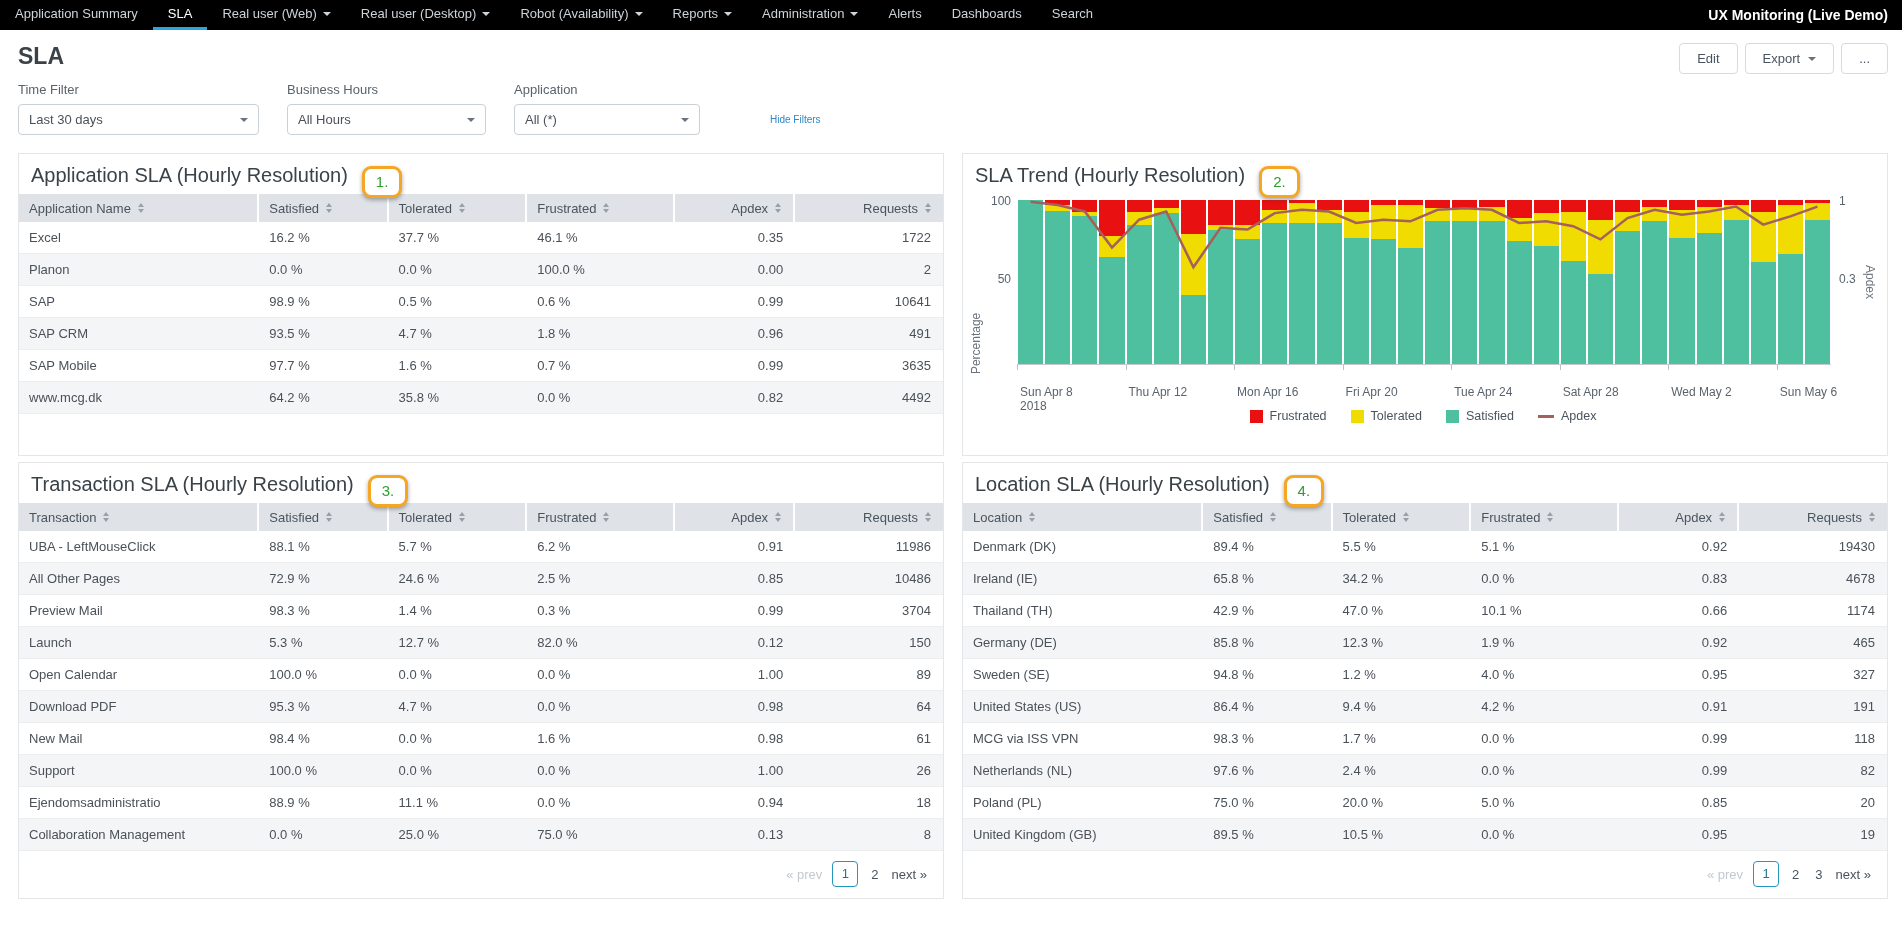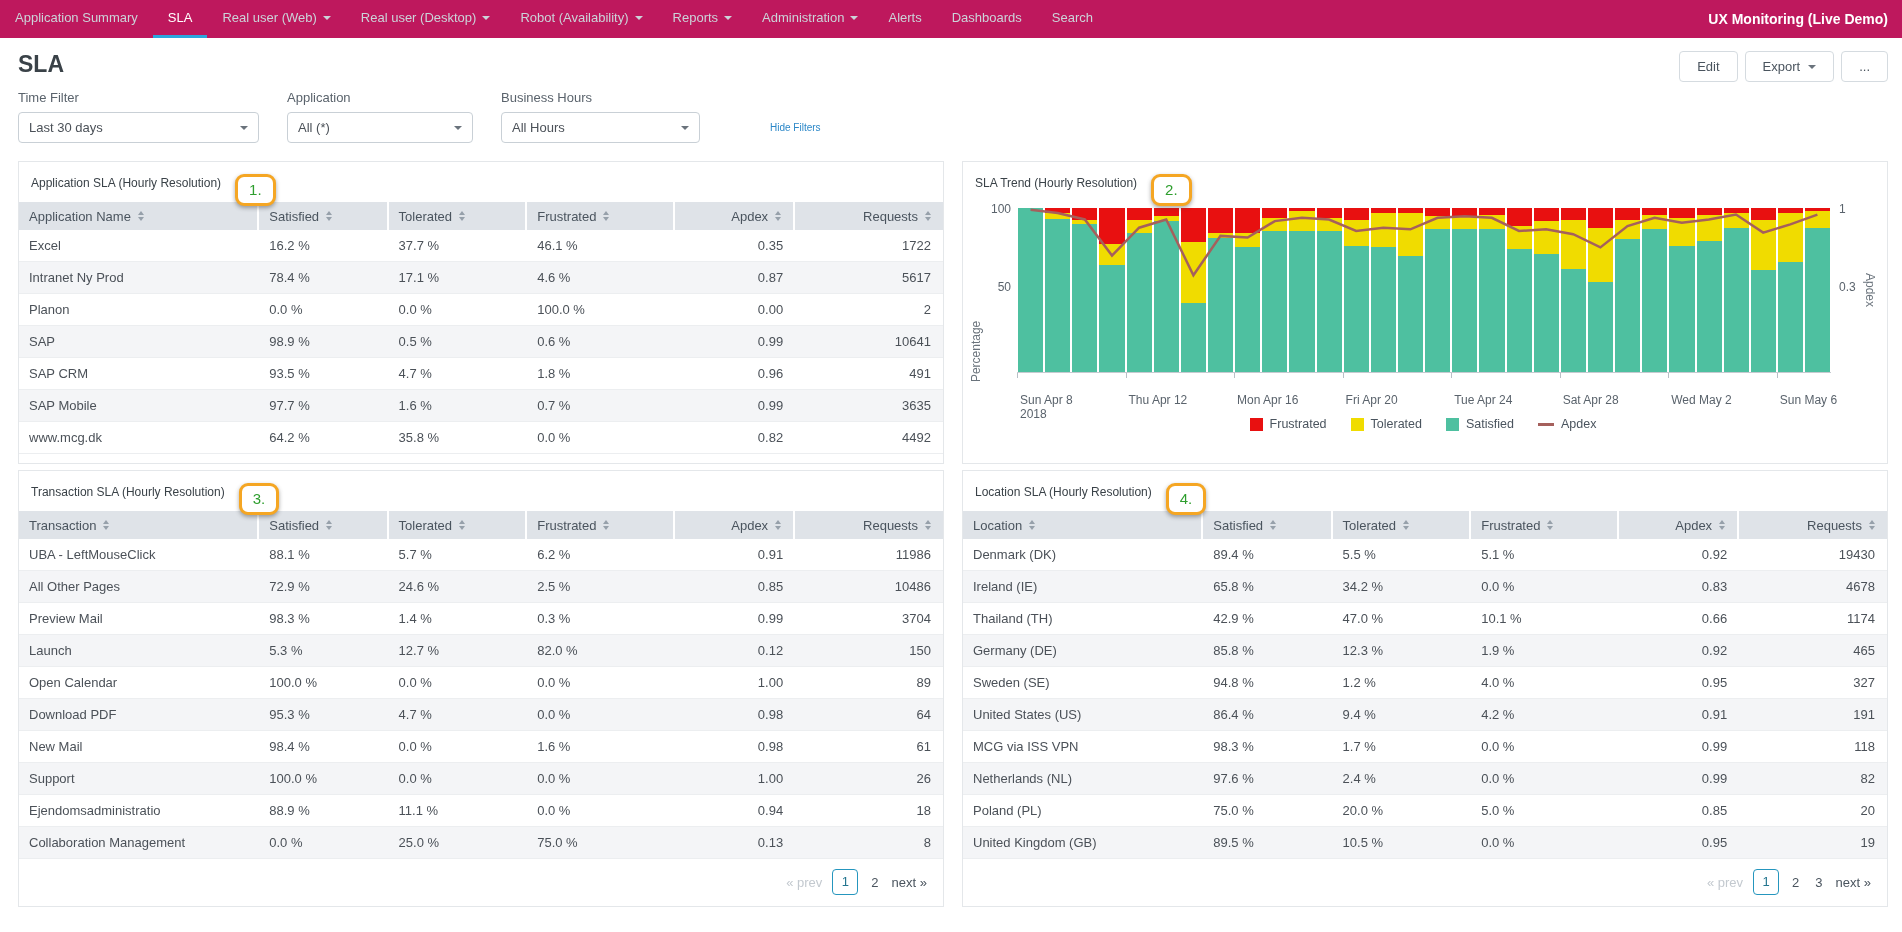--- a/index.html
+++ b/index.html
@@ -1,20 +1,20 @@
 <!DOCTYPE html>
 <html><head>
 <meta charset="utf-8">
 <style>
   * { box-sizing: border-box; margin: 0; padding: 0; }
   html,body { width:1902px; height:932px; overflow:hidden; background:#fff;
     font-family:"Liberation Sans", sans-serif; color:#4b5158; }
 
   
-  .navbar { height:38px; background:#be185d; display:flex; align-items:stretch; }
+  .navbar { height:30px; background:#000000; display:flex; align-items:stretch; }
   .nav-items { display:flex; align-items:stretch; flex:1; }
   .nav-item { display:flex; align-items:center; padding:0 15px; font-size:13px;
     color:#ccd3d9; cursor:pointer; border-bottom:3px solid transparent; }
   .nav-item.active { color:#fff; border-bottom-color:#2ba6dc; }
   .nav-caret { display:inline-block; width:0; height:0; margin-left:6px;
     border-left:4px solid transparent; border-right:4px solid transparent;
     border-top:4px solid currentColor; }
   .brand { display:flex; align-items:center; padding-right:14px; color:#fff;
     font-size:14px; font-weight:bold; }
 
@@ -38,21 +38,21 @@
   .select .nav-caret { border-top-color:#6a737c; }
   .link { font-size:10px; color:#2b87c8; cursor:pointer; text-decoration:none;
     margin-left:42px; line-height:31px; }
 
   
   .panels { display:grid; grid-template-columns:1fr 1fr; grid-template-rows:303px 437px;
     gap:6px 18px; margin:0 14px 0 18px; }
   .panel { background:#fff; border:1px solid #e4e7ea; overflow:hidden; position:relative; }
   .panel-title-row { display:flex; align-items:flex-start; padding:10px 12px 0 12px;
     height:40px; }
-  .panel-title { font-size:12px; color:#3a4248; line-height:22px;text-align:center; }
+  .panel-title { font-size:20px; color:#3a4248; line-height:22px;text-align:center; }
   .num-badge { background:#fff; border:3px solid #f5a623; border-radius:9px;
     color:#2e9e2e; font-size:15px; line-height:18px; padding:4px 11px; margin-left:14px;
     position:relative; top:2px; z-index:5; box-shadow:0 2px 4px rgba(60,60,60,.45); }
 
   
   .thead { display:flex; height:28px; background:#dfe3e8; align-items:center;
     font-size:13px; color:#4a545e; }
   .th { display:flex; align-items:center; height:100%; padding-left:10px;
     border-right:2px solid #fff; cursor:pointer; }
   .th:last-child { border-right:none; }
@@ -168,30 +168,30 @@
 
 <section class="filters">
   <div class="filter-group">
     <div class="filter-label">Time Filter</div>
     <div class="select sel-time">
       <span>Last 30 days</span>
       <span class="nav-caret"></span>
     </div>
   </div>
   <div class="filter-group">
-    <div class="filter-label">Application</div>
-    <div class="select sel-app">
-      <span>All (*)</span>
+    <div class="filter-label">Business Hours</div>
+    <div class="select sel-hours">
+      <span>All Hours</span>
       <span class="nav-caret"></span>
     </div>
   </div>
   <div class="filter-group">
-    <div class="filter-label">Business Hours</div>
-    <div class="select sel-hours">
-      <span>All Hours</span>
+    <div class="filter-label">Application</div>
+    <div class="select sel-app">
+      <span>All (*)</span>
       <span class="nav-caret"></span>
     </div>
   </div>
   <a class="link">Hide Filters</a>
 </section>
 
 <main class="panels">
 
   <section class="panel">
     <div class="panel-title-row">
@@ -244,28 +244,20 @@
           </div>
         </div>
         <div>
           <div class="trow">
             <div class="td c0">Excel</div>
             <div class="td c1">16.2 %</div>
             <div class="td c2">37.7 %</div>
             <div class="td c3">46.1 %</div>
             <div class="td c4 num">0.35</div>
             <div class="td c5 num">1722</div>
-          </div>
-          <div class="trow">
-            <div class="td c0">Intranet Ny Prod</div>
-            <div class="td c1">78.4 %</div>
-            <div class="td c2">17.1 %</div>
-            <div class="td c3">4.6 %</div>
-            <div class="td c4 num">0.87</div>
-            <div class="td c5 num">5617</div>
           </div>
           <div class="trow">
             <div class="td c0">Planon</div>
             <div class="td c1">0.0 %</div>
             <div class="td c2">0.0 %</div>
             <div class="td c3">100.0 %</div>
             <div class="td c4 num">0.00</div>
             <div class="td c5 num">2</div>
           </div>
           <div class="trow">

